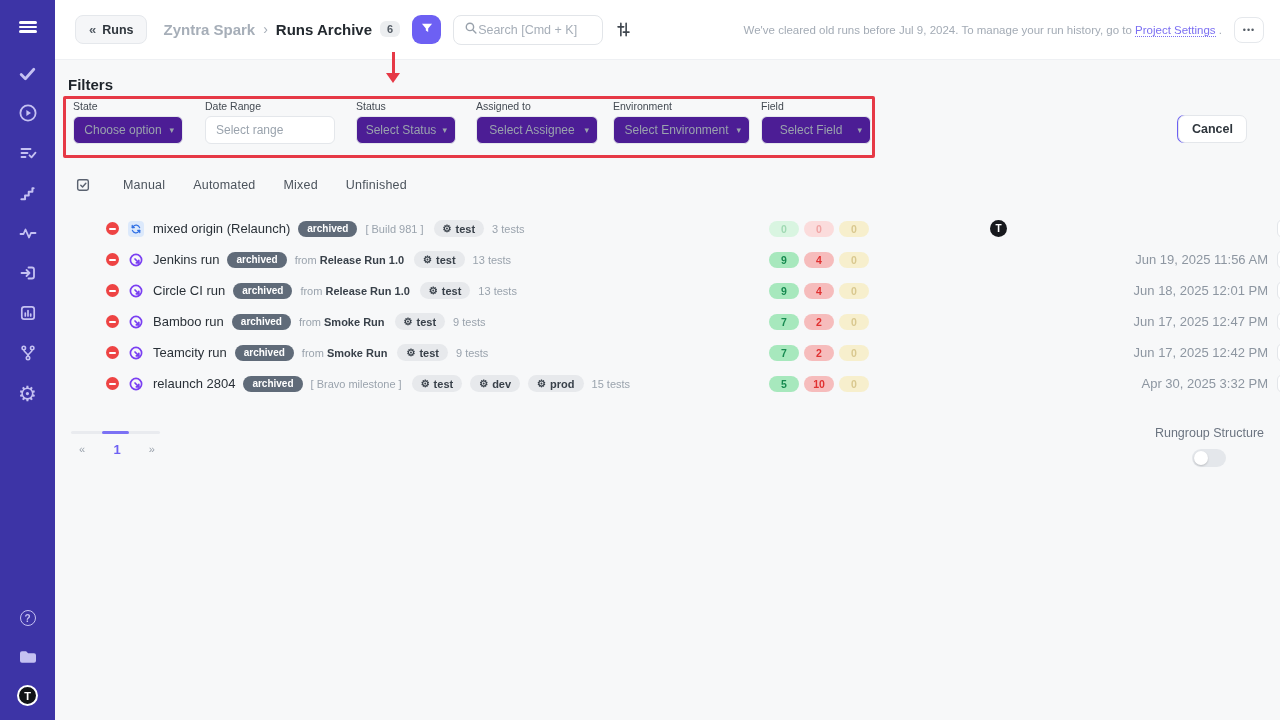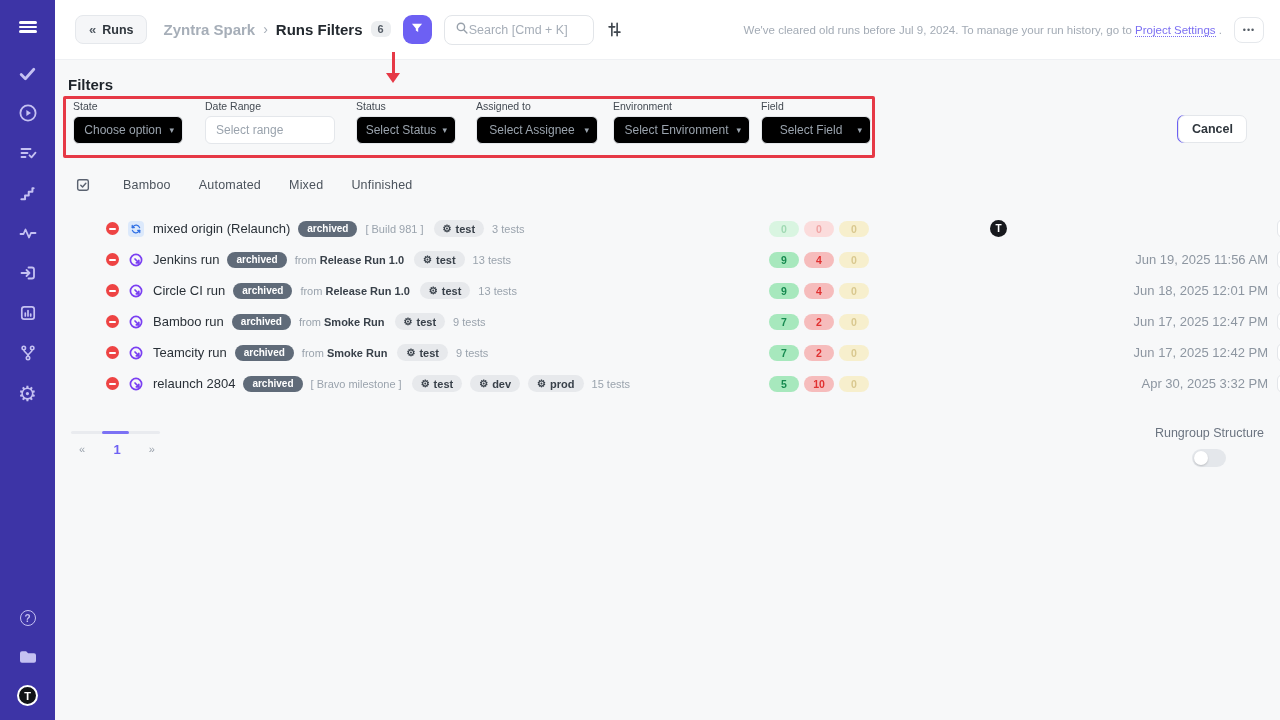--- a/index.html
+++ b/index.html
@@ -54,21 +54,21 @@
 
   .annotation-box { position:absolute; left:8px; top:36px; width:812px; height:62px;
     border:3px solid #e63946; border-radius:2px; pointer-events:none; z-index:3; }
   .annotation-arrow { position:absolute; left:331px; top:-8px; width:14px; height:32px; z-index:5; }
   .annotation-arrow .stem { position:absolute; left:5.5px; top:0; width:3px; height:22px; background:#e63946; }
   .annotation-arrow .head { position:absolute; left:0; top:21px; width:0; height:0;
     border-left:7px solid transparent; border-right:7px solid transparent; border-top:10px solid #e63946; }
 
   .fgroup { position:absolute; top:40px; }
   .fgroup .flabel { font-size:10.5px; color:#434a52; margin-bottom:4px; }
-  .fselect { height:28px; background:#000000; border:1px solid #e4e7eb; border-radius:6px;
+  .fselect { height:28px; background:#4c1d95; border:1px solid #e4e7eb; border-radius:6px;
     display:flex; align-items:center; justify-content:center; position:relative;
     font-size:12px; color:#9aa3ad; cursor:pointer; padding:0 18px 0 8px; }
   .fselect .caret { position:absolute; right:8px; font-size:9px; color:#9aa3ad; }
   .finput { height:28px; width:100%; background:#fff; border:1px solid #e4e7eb; border-radius:6px;
     font-size:12px; color:#333; padding:0 10px; outline:none; font-family:"Liberation Sans", sans-serif; }
   .finput::placeholder { color:#9aa3ad; }
   .g-state { left:18px; width:110px; }
   .g-date { left:150px; width:130px; }
   .g-status { left:301px; width:100px; }
   .g-assignee { left:421px; width:122px; }
@@ -215,21 +215,21 @@
 </div>
 
 <div class="header">
   <button class="back-btn">
     <span class="chev">«</span>
     <span>Runs</span>
   </button>
   <div class="crumbs">
     <span class="crumb-project">Zyntra Spark</span>
     <span class="crumb-sep">›</span>
-    <span class="crumb-current">Runs Filters</span>
+    <span class="crumb-current">Runs Archive</span>
     <span class="count-badge">6</span>
   </div>
   <button class="filter-btn">
     <span>
       <svg viewBox="0 0 18 18" width="14" height="14">
           <path d="M2.5 3.5h13l-5 6v4.7l-3-2.1V9.5z" fill="#fff"></path>
         </svg>
     </span>
   </button>
   <div class="search-box">
@@ -305,21 +305,21 @@
   <button class="apply-btn">Apply</button>
   <button class="cancel-btn">Cancel</button>
 
   <div class="tabs">
     <span class="selectall-ic">
       <svg viewBox="0 0 18 18" width="16" height="16" fill="none" stroke="#5a6270" stroke-width="1.6" stroke-linecap="round" stroke-linejoin="round">
           <rect x="3" y="3" width="12" height="12" rx="2"></rect>
           <path d="M6.5 9.2l2 2L12.2 7"></path>
         </svg>
     </span>
-    <span class="tab">Bamboo</span>
+    <span class="tab">Manual</span>
     <span class="tab">Automated</span>
     <span class="tab">Mixed</span>
     <span class="tab">Unfinished</span>
   </div>
 
   <div class="runs-list">
       <div class="run-row">
         <span class="minus-circle"></span>
         <span class="type-icon mixed">
           <svg viewBox="0 0 16 16" width="12" height="12" fill="none" stroke="#2f6fe4" stroke-width="1.7" stroke-linecap="round" stroke-linejoin="round">

